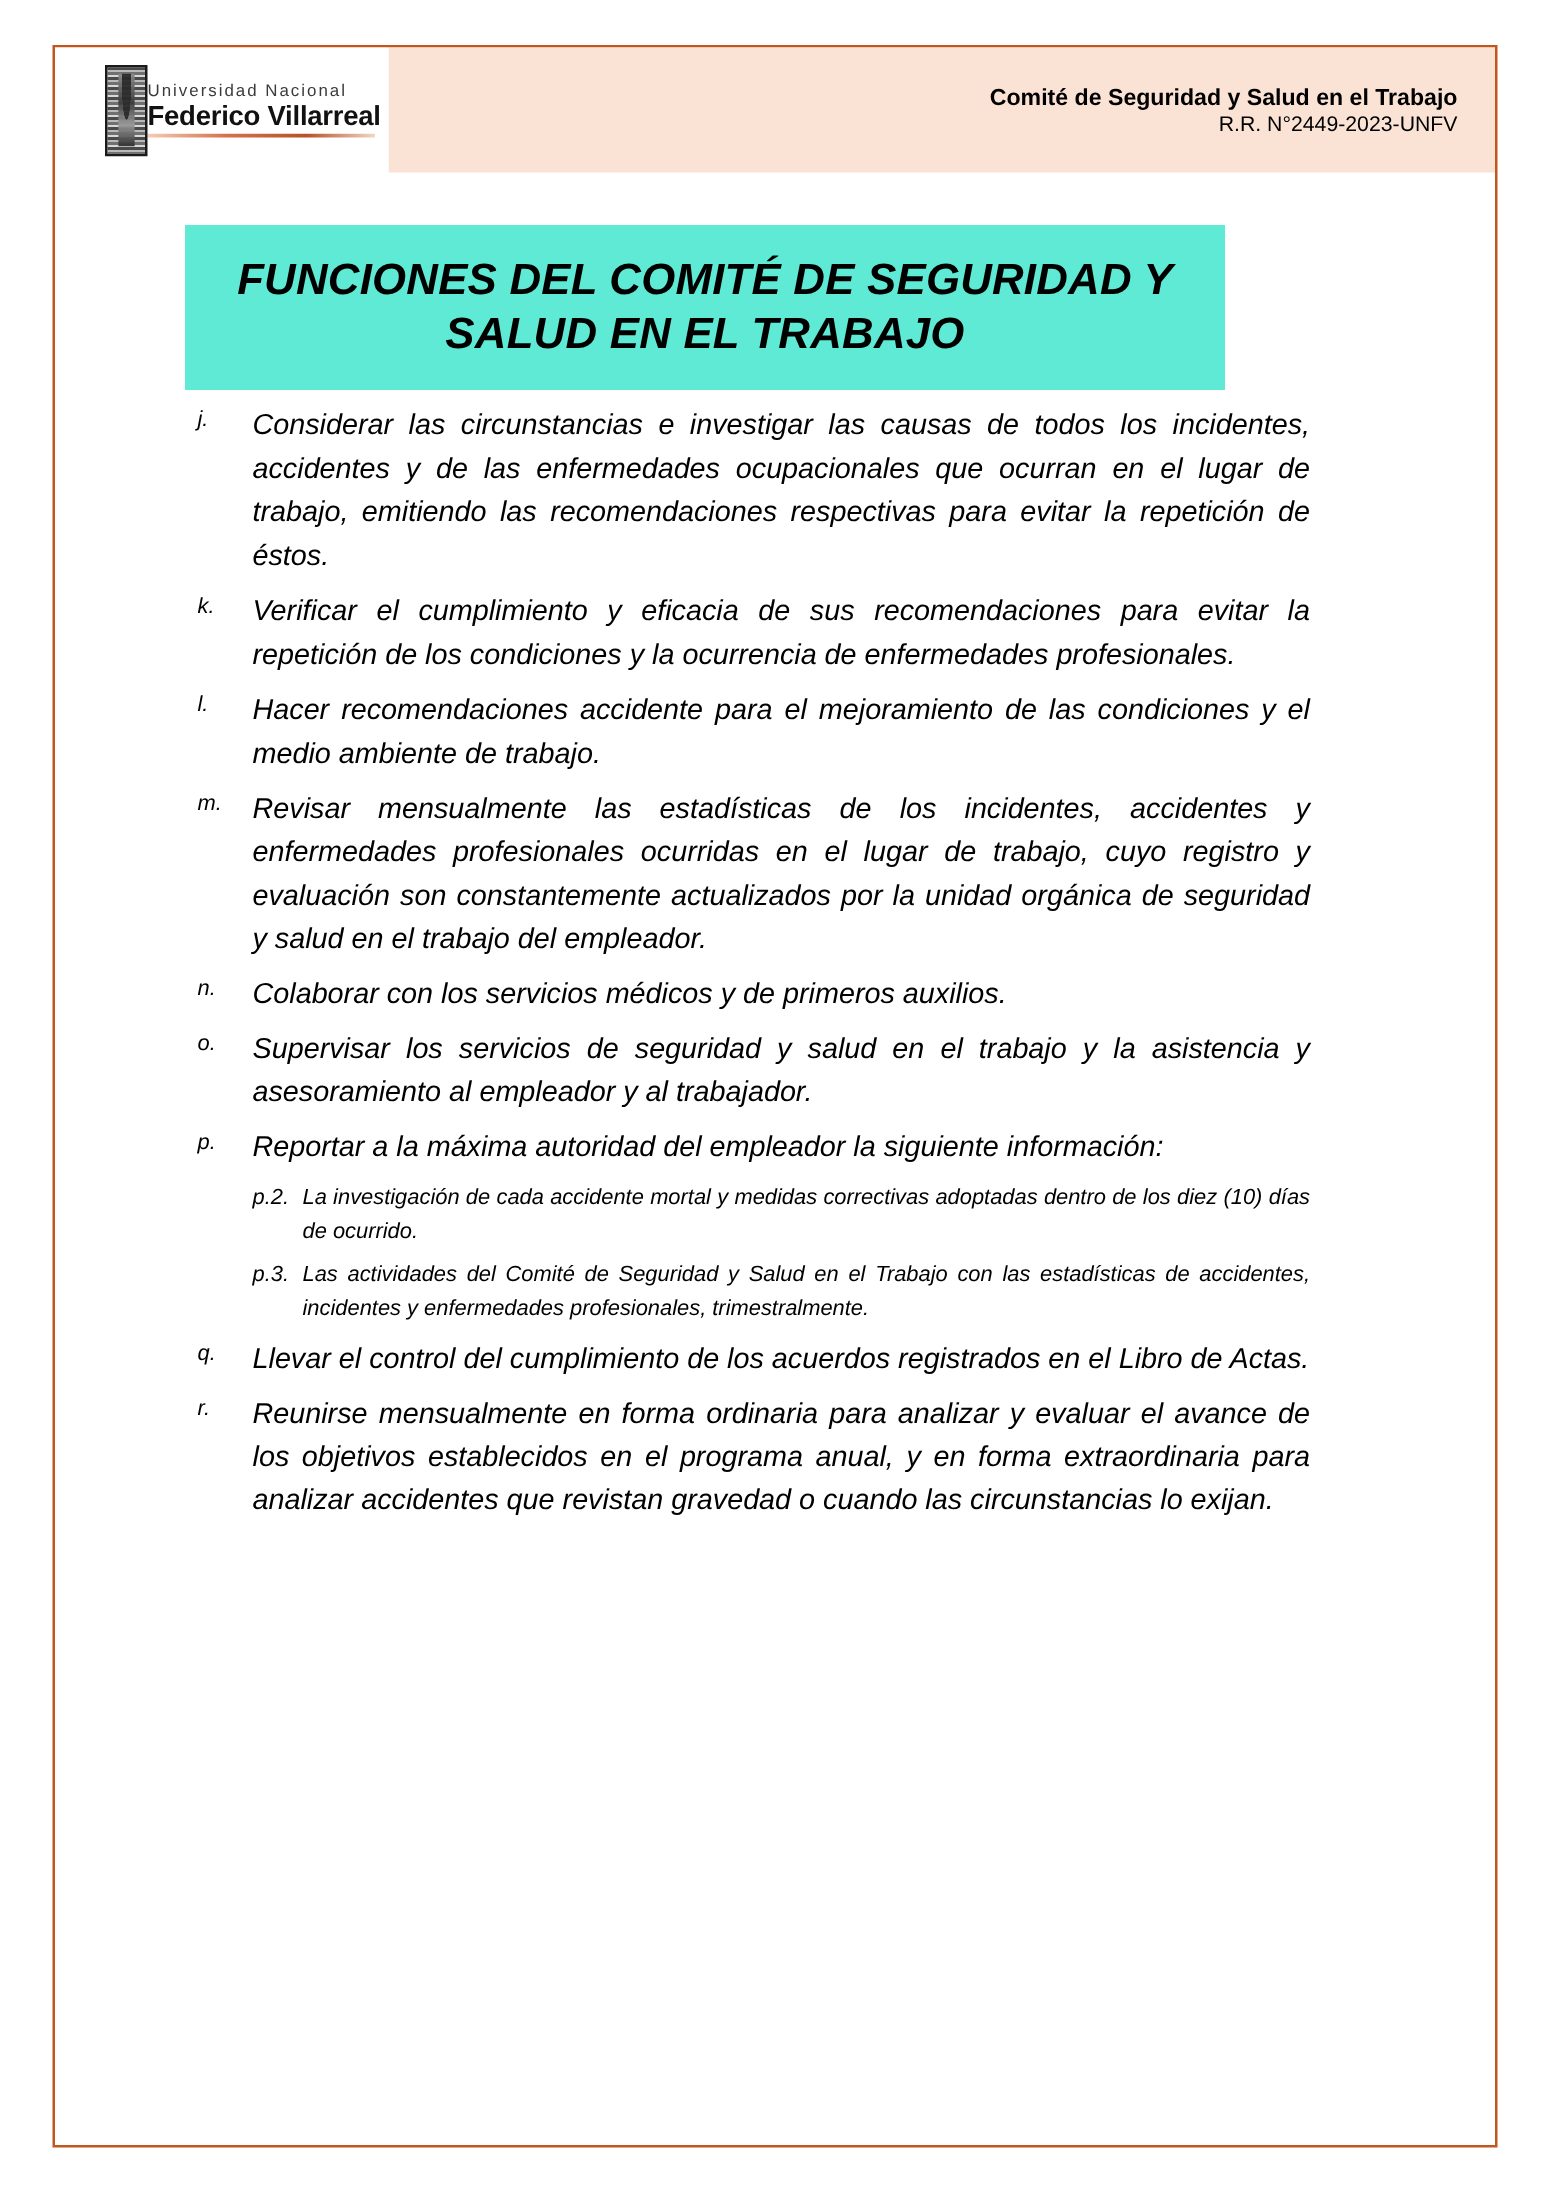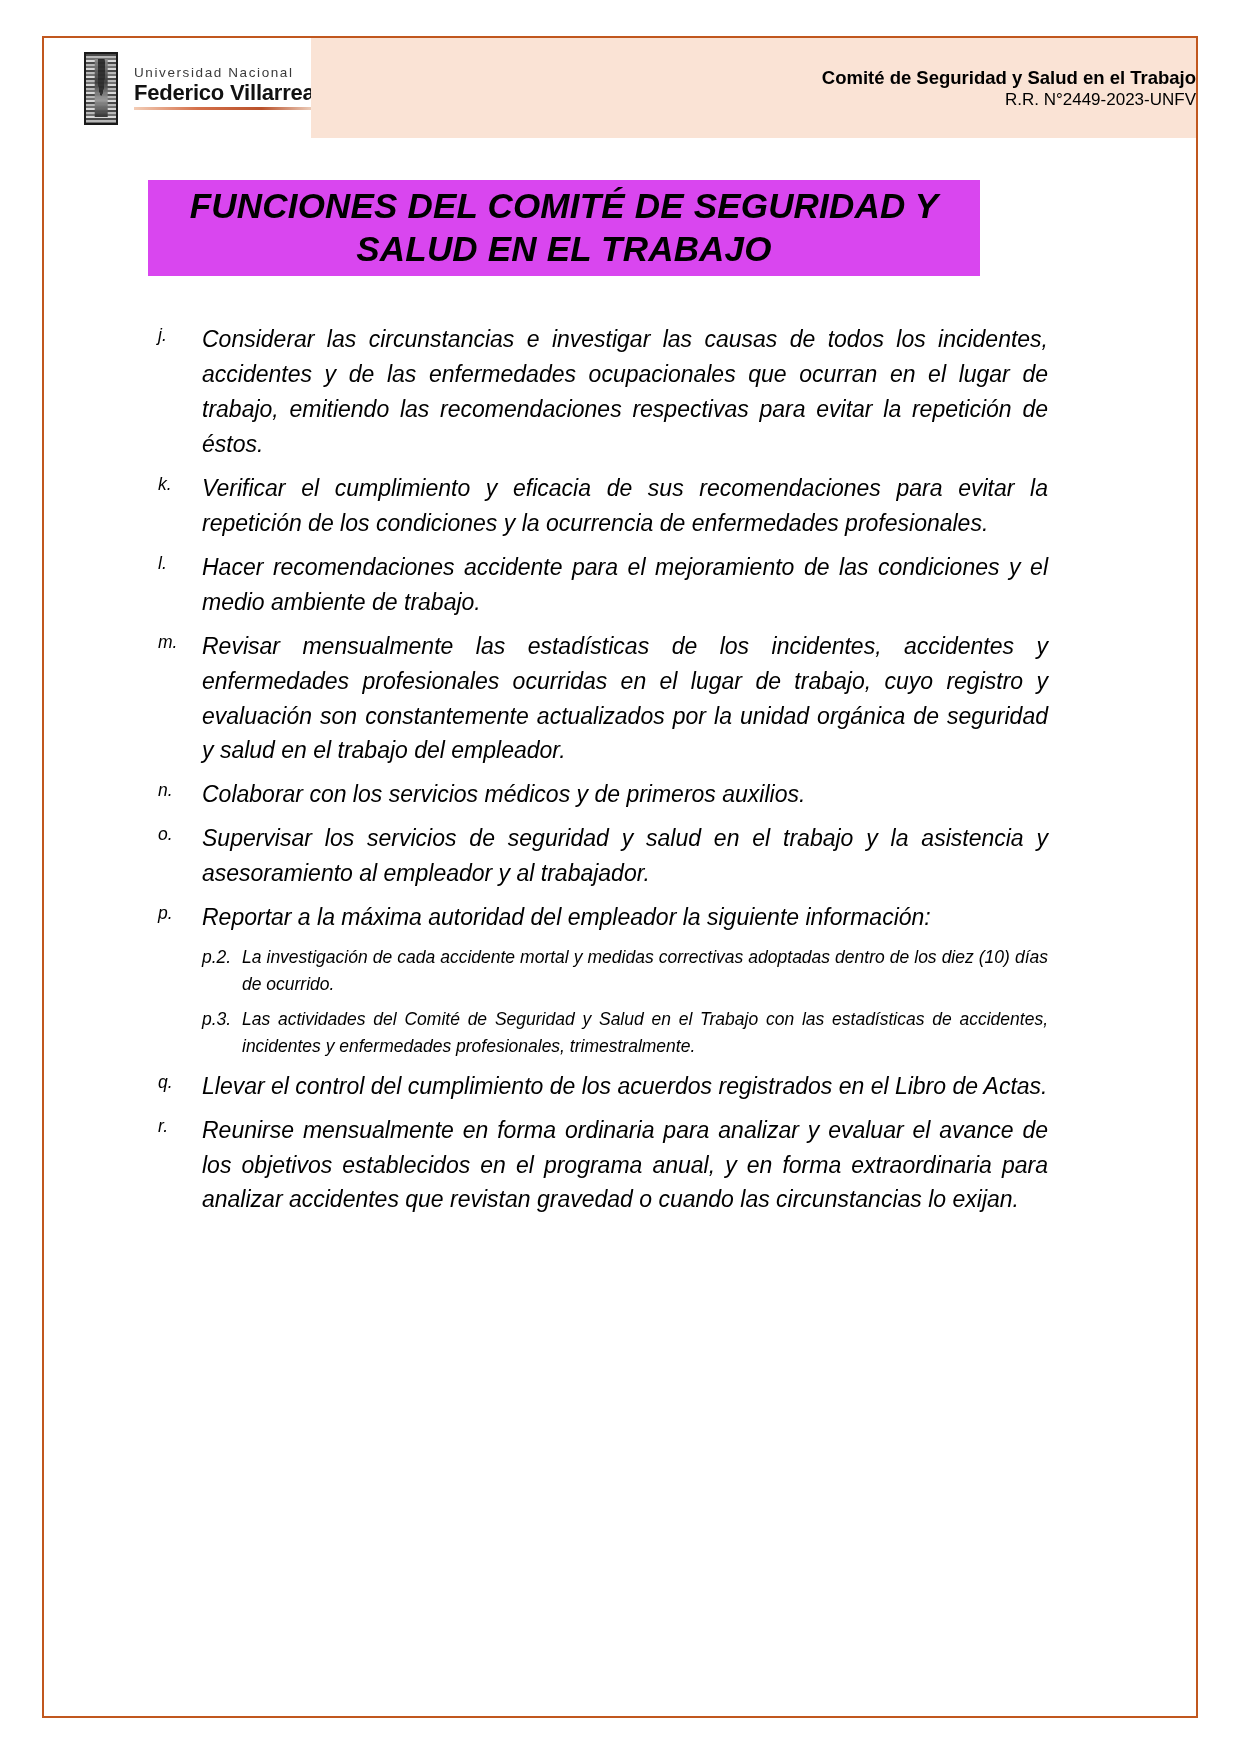--- a/index.html
+++ b/index.html
@@ -77,21 +77,21 @@
     top: 8%;
     width: 42%;
     height: 84%;
     transform: translateX(-50%);
     background:
       radial-gradient(ellipse at 50% 18%, #2b2b2b 0 38%, transparent 40%),
       linear-gradient(180deg, #8a8a8a 0%, #3d3d3d 40%, #9a9a9a 70%, #2f2f2f 100%);
     opacity: 0.95;
   }
   #logo-text {
-    margin-left: 16px;
+    margin-left: 0;
     display: flex;
     flex-direction: column;
     justify-content: flex-start;
   }
   #logo-line1 {
     font-size: 13.5px;
     letter-spacing: 1.6px;
     color: #3a3a3a;
     line-height: 1.1;
     white-space: nowrap;
@@ -110,20 +110,21 @@
     width: 182px;
     background: linear-gradient(90deg, #f3cdb6 0%, #d4704a 35%, #b9512a 70%, #f0d7c6 100%);
   }
   #header-band {
     flex: 1 1 auto;
     background: #fae3d5;
     display: flex;
     flex-direction: column;
     align-items: flex-end;
     justify-content: center;
+    padding-right: 30px;
     box-sizing: border-box;
   }
   #header-title {
     font-size: 18.5px;
     font-weight: bold;
     color: #000000;
     line-height: 1.25;
     white-space: nowrap;
   }
   #header-subtitle {
@@ -133,22 +134,22 @@
     line-height: 1.25;
     white-space: nowrap;
   }
 
   
   #title-block {
     position: absolute;
     left: 148px;
     top: 180px;
     width: 832px;
-    height: 96px;
-    background: #d946ef;
+    height: 132px;
+    background: #5eead4;
     display: flex;
     flex-direction: column;
     align-items: center;
     justify-content: center;
   }
   .title-line {
     font-size: 35px;
     font-weight: bold;
     font-style: italic;
     letter-spacing: 0.2px;

